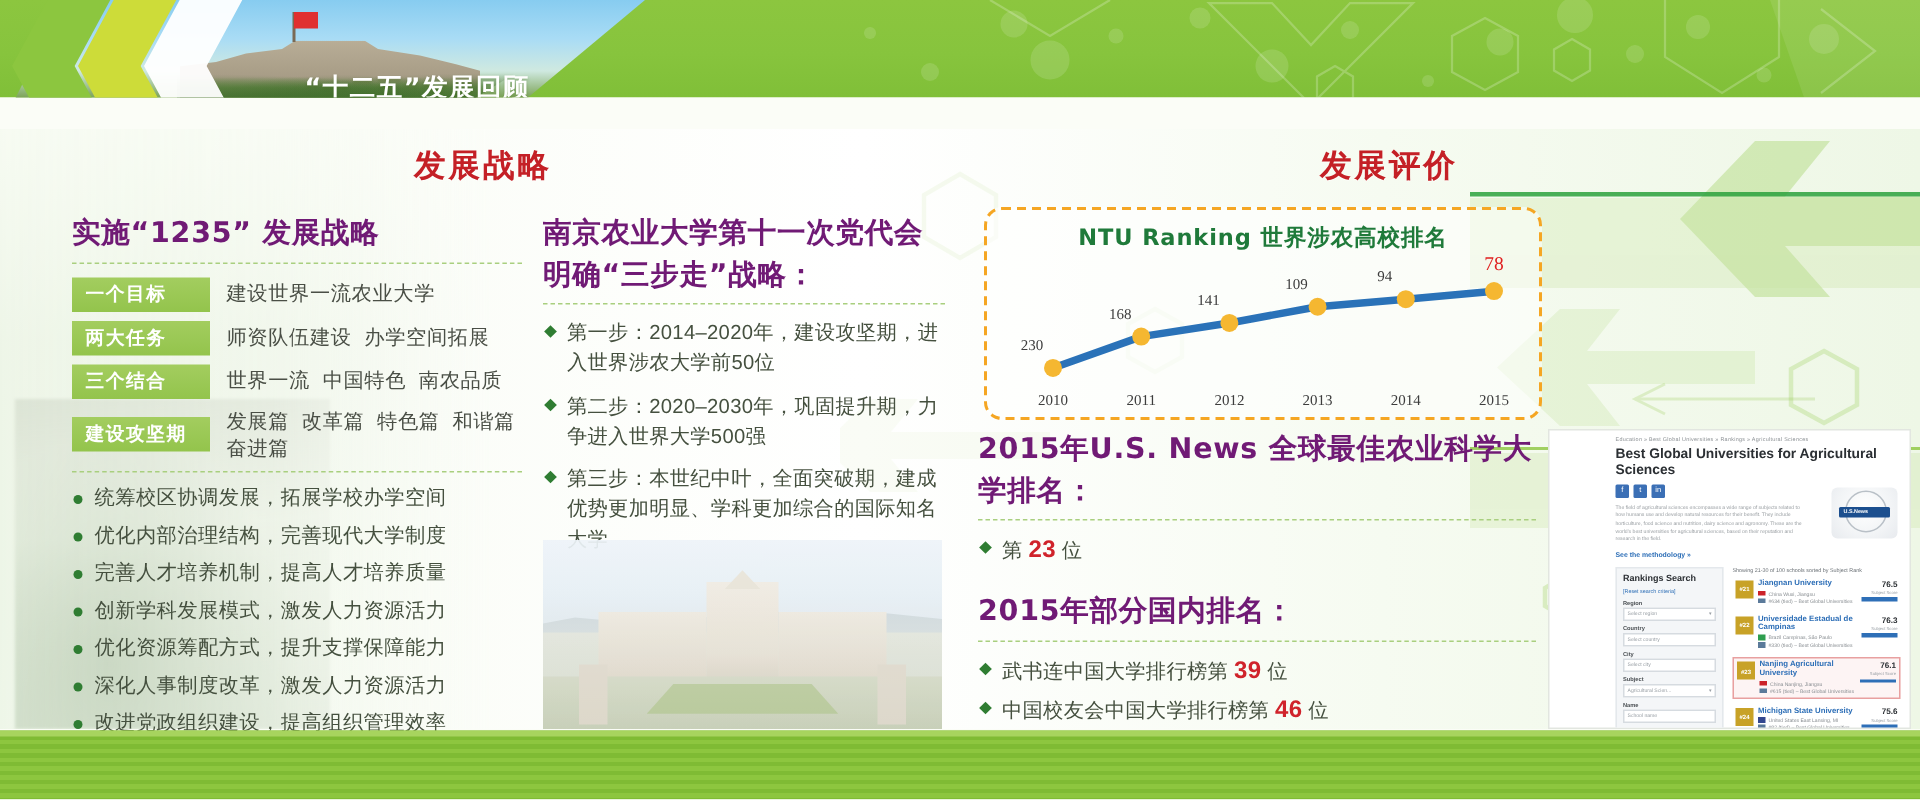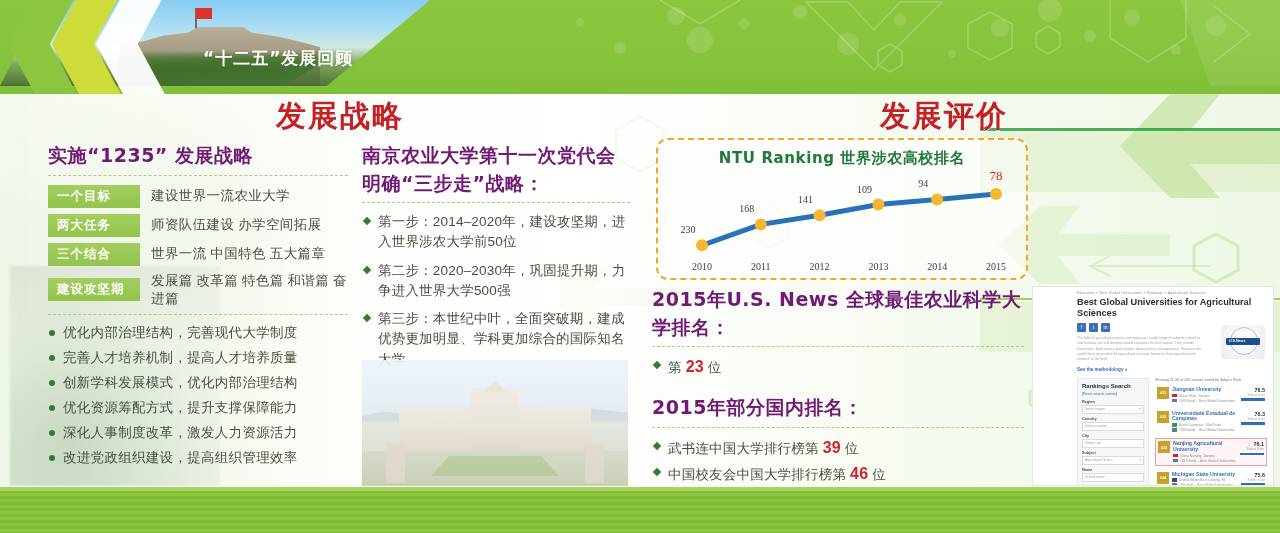--- a/index.html
+++ b/index.html
@@ -33,21 +33,21 @@
     position:absolute;left:0;top:86px;width:1280px;height:400px;
     background:linear-gradient(90deg,#f4faef 0%,#fbfdf8 22%,#ffffff 45%,#f6fbf1 72%,#eef7e6 100%);
     z-index:0;
   }
 
   
   .deco-right{position:absolute;right:0;top:86px;width:300px;height:400px;overflow:hidden;z-index:1;}
   .deco-mid{position:absolute;left:560px;top:86px;width:300px;height:400px;overflow:hidden;z-index:1;opacity:.5;}
 
   
-  .header{position:absolute;left:0;top:0;width:1280px;height:94px;overflow:hidden;z-index:5;}
+  .header{position:absolute;left:0;top:0;width:1280px;height:65px;overflow:hidden;z-index:5;}
   .hdr-green{
     position:absolute;inset:0;
     background:linear-gradient(180deg,#8cc63f 0%,#87c43d 55%,#80bf38 100%);
   }
   .hdr-photo{
     position:absolute;left:0;top:0;width:430px;height:86px;
     background:
       linear-gradient(180deg,#87ccf0 0%,#a9dcf5 30%,#cfe9e0 55%,#7fa65c 75%,#4e7336 100%);
     clip-path:polygon(10% 0,100% 0,76% 100%,0 100%);
   }
@@ -75,21 +75,21 @@
   .chev-green{left:8px;background:#8cc63f;clip-path:polygon(42% 0,100% 0,58% 50%,100% 100%,42% 100%,0 50%);}
   .hdr-title{
     position:absolute;left:203px;top:47px;
     color:#ffffff;font-size:17px;font-weight:bold;letter-spacing:1px;
     text-shadow:0 1px 2px rgba(60,100,20,.35);
     font-family:"DejaVu Sans","Liberation Sans",sans-serif;
   }
 
   
   .sec-title{
-    position:absolute;font-size:30px;font-weight:bold;color:#c42026;letter-spacing:2px;
+    position:absolute;font-size:21px;font-weight:bold;color:#c42026;letter-spacing:2px;
     font-family:"DejaVu Sans","Liberation Sans",sans-serif;z-index:6;
     text-shadow:0 1px 0 rgba(255,255,255,.6);
   }
   #title-strategy{left:276px;top:96px;}
   #title-eval{left:880px;top:96px;}
 
   
   .col{position:absolute;z-index:6;}
   #col-left{left:48px;top:142px;width:300px;}
   #col-mid{left:362px;top:142px;width:268px;}
@@ -107,21 +107,21 @@
   
   .lblrow{display:flex;align-items:center;margin-bottom:6px;}
   .lbl-badge{
     background:linear-gradient(180deg,#a3cd5f 0%,#93c44c 100%);
     color:#fff;font-weight:bold;font-size:12.5px;letter-spacing:1px;
     padding:3px 9px;min-width:74px;text-align:left;
     font-family:"DejaVu Sans","Liberation Sans",sans-serif;
   }
   .lbl-text{
     color:#4a4f46;font-size:13.5px;margin-left:11px;letter-spacing:.4px;
-    font-family:Liberation Serif, serif;
+    font-family:Liberation Mono, monospace;
   }
 
   
   ul.bl{list-style:none;margin:0;padding:0;}
   ul.bl li{
     position:relative;padding-left:15px;margin-bottom:7.5px;
     color:#45503f;font-size:13.5px;line-height:1.3;letter-spacing:.3px;
     font-family:"DejaVu Sans","Liberation Sans",sans-serif;
   }
   ul.bl li::before{
@@ -342,32 +342,33 @@
     <div class="lblrow">
       <div class="lbl-badge">一个目标</div>
       <div class="lbl-text">建设世界一流农业大学</div>
     </div>
     <div class="lblrow">
       <div class="lbl-badge">两大任务</div>
       <div class="lbl-text">师资队伍建设 办学空间拓展</div>
     </div>
     <div class="lblrow">
       <div class="lbl-badge">三个结合</div>
-      <div class="lbl-text">世界一流 中国特色 五大篇章</div>
+      <div class="lbl-text">世界一流 中国特色 南农品质</div>
     </div>
     <div class="lblrow">
       <div class="lbl-badge">建设攻坚期</div>
       <div class="lbl-text">发展篇 改革篇 特色篇 和谐篇 奋进篇</div>
     </div>
 
     <div class="dash-sep"></div>
     <ul class="bl">
+      <li>统筹校区协调发展，拓展学校办学空间</li>
       <li>优化内部治理结构，完善现代大学制度</li>
       <li>完善人才培养机制，提高人才培养质量</li>
-      <li>创新学科发展模式，优化内部治理结构</li>
+      <li>创新学科发展模式，激发人力资源活力</li>
       <li>优化资源筹配方式，提升支撑保障能力</li>
       <li>深化人事制度改革，激发人力资源活力</li>
       <li>改进党政组织建设，提高组织管理效率</li>
     </ul>
   </div>
 
   <div class="col" id="col-mid">
     <div class="h-green">南京农业大学第十一次党代会明确“三步走”战略：</div>
     <div class="dash-sep"></div>
     <ul class="dm">

